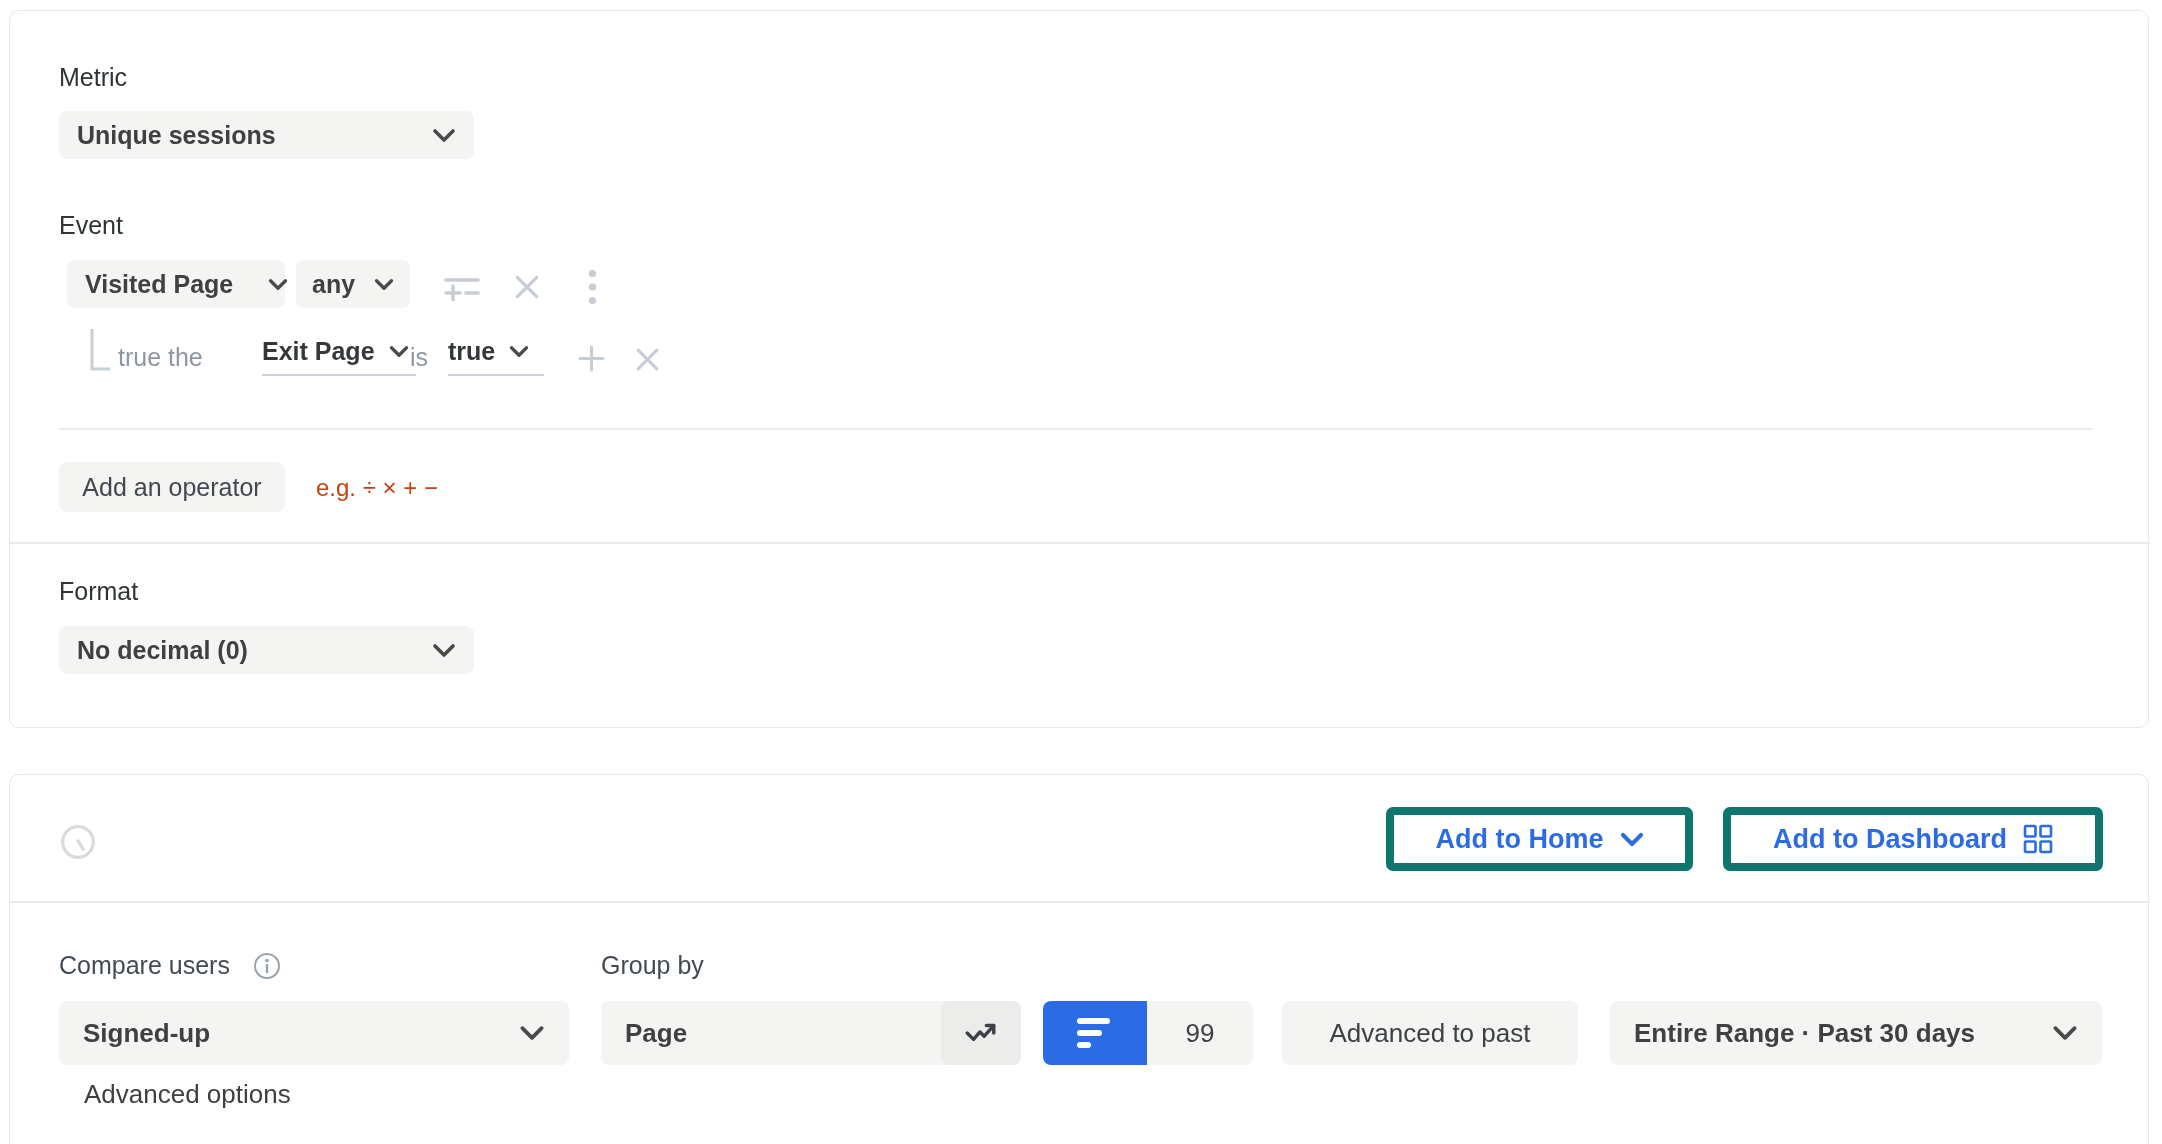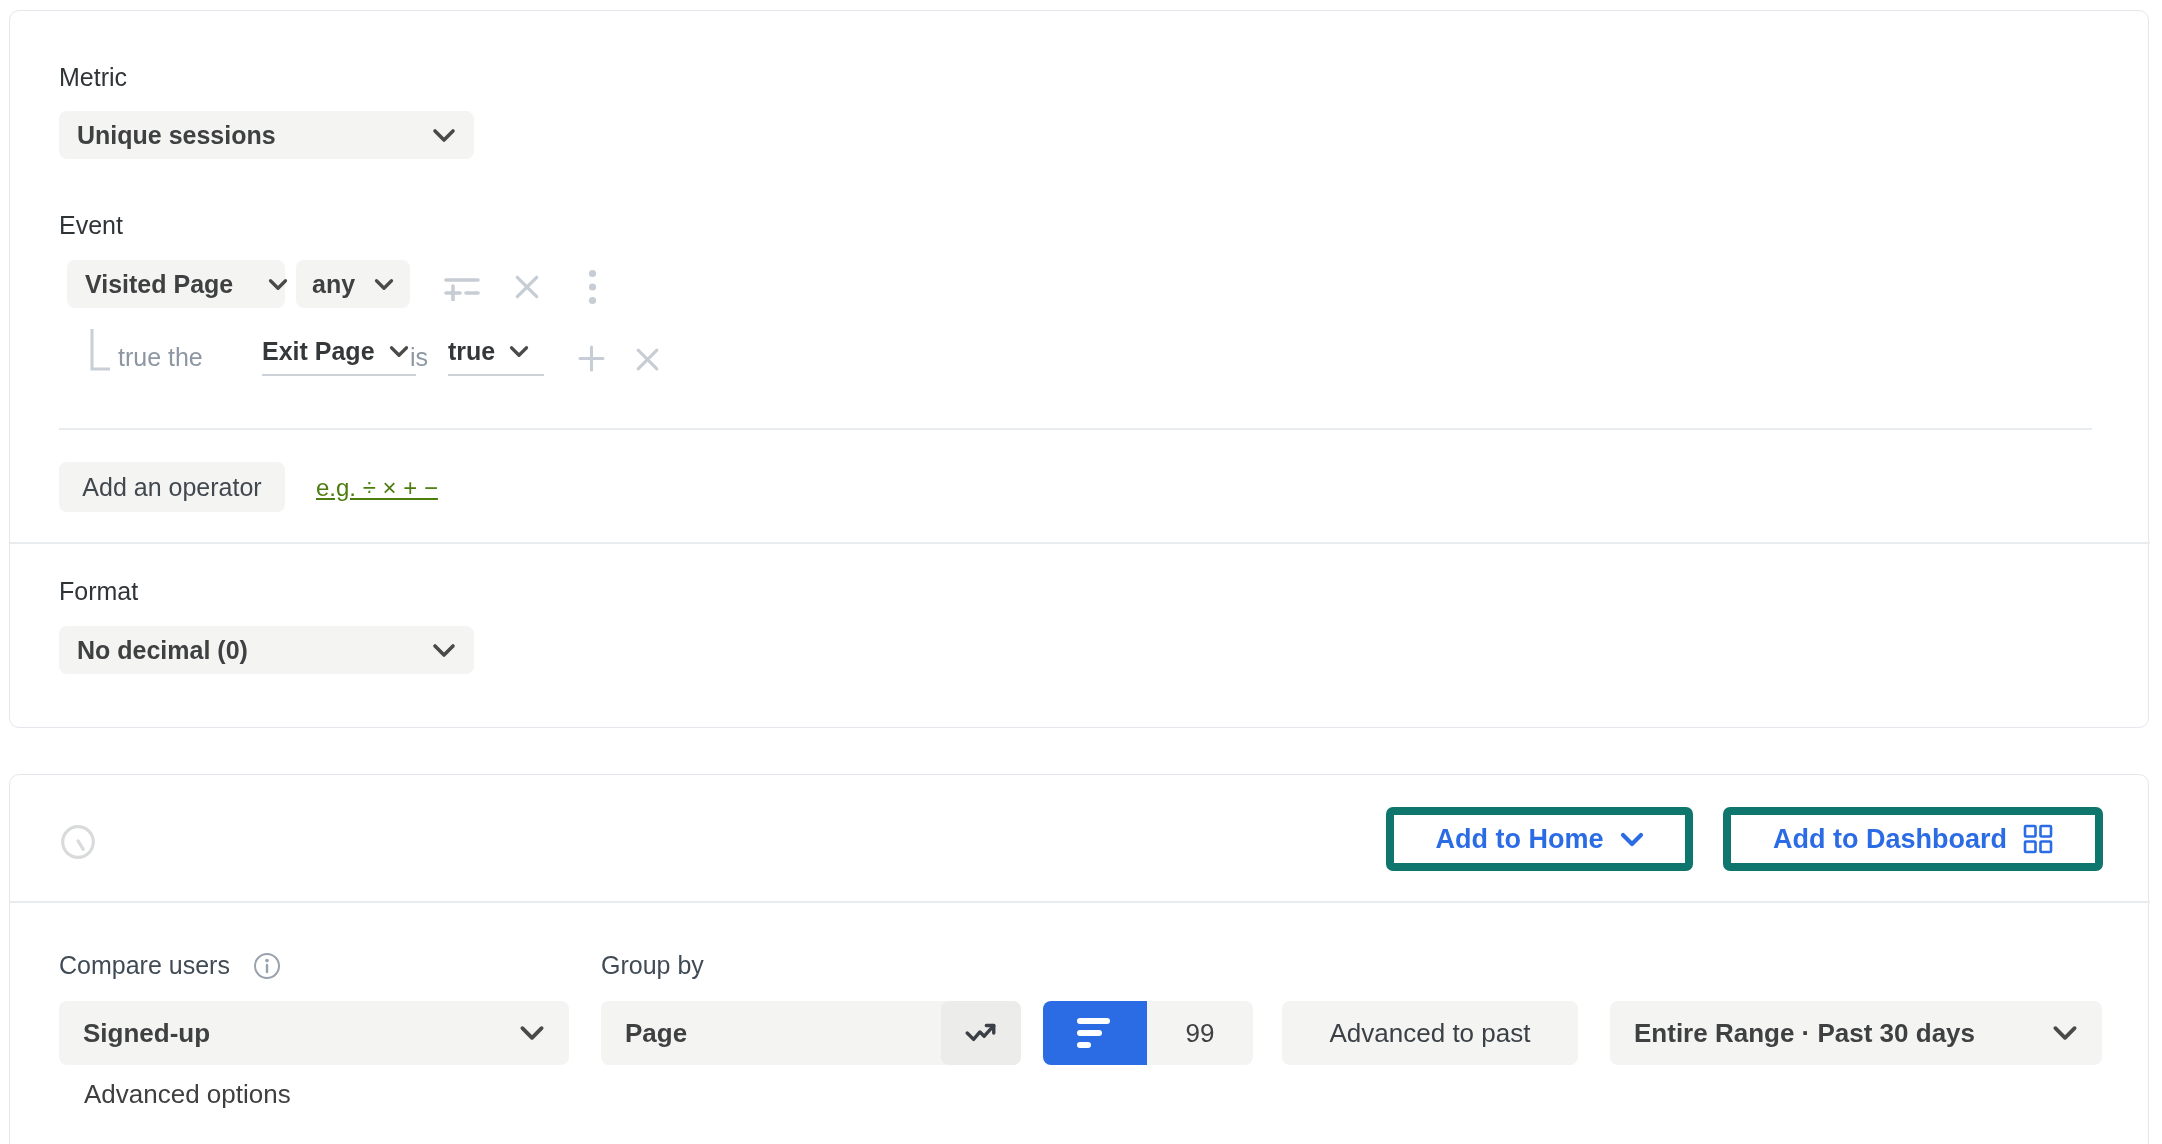--- a/index.html
+++ b/index.html
@@ -145,21 +145,21 @@
             <path d="M4 4 L22 22 M22 4 L4 22"></path>
           </svg>
       </span>
     </div>
 
     <div class="divider" style="left:49px;width:2033px;top:417px;"></div>
 
     <div class="chip" style="left:49px;top:451px;width:226px;height:50px;justify-content:center;">
       <span style="font-size:25px;font-weight:500;color:#42484f;white-space:nowrap;">Add an operator</span>
     </div>
-    <div class="abs" style="left:306px;top:463px;font-size:24px;color:#4d7c0f;text-decoration:underline;">e.g. ÷ × + −</div>
+    <div class="abs" style="left:306px;top:463px;font-size:24px;color:#c2410c;">e.g. ÷ × + −</div>
 
     <div class="divider" style="left:0;width:2140px;top:531px;"></div>
 
     <div class="abs label" style="left:49px;top:566px;">Format</div>
 
     <div class="chip" style="left:49px;top:615px;width:415px;">
       <span class="txt">No decimal (0)</span>
       <span style="display:flex;">
         <svg class="chev" width="24" height="15" viewBox="0 0 16 10">
             <path d="M2 2 L8 8 L14 2" fill="none" stroke="currentColor" stroke-width="2.4" stroke-linecap="round" stroke-linejoin="round"></path>

